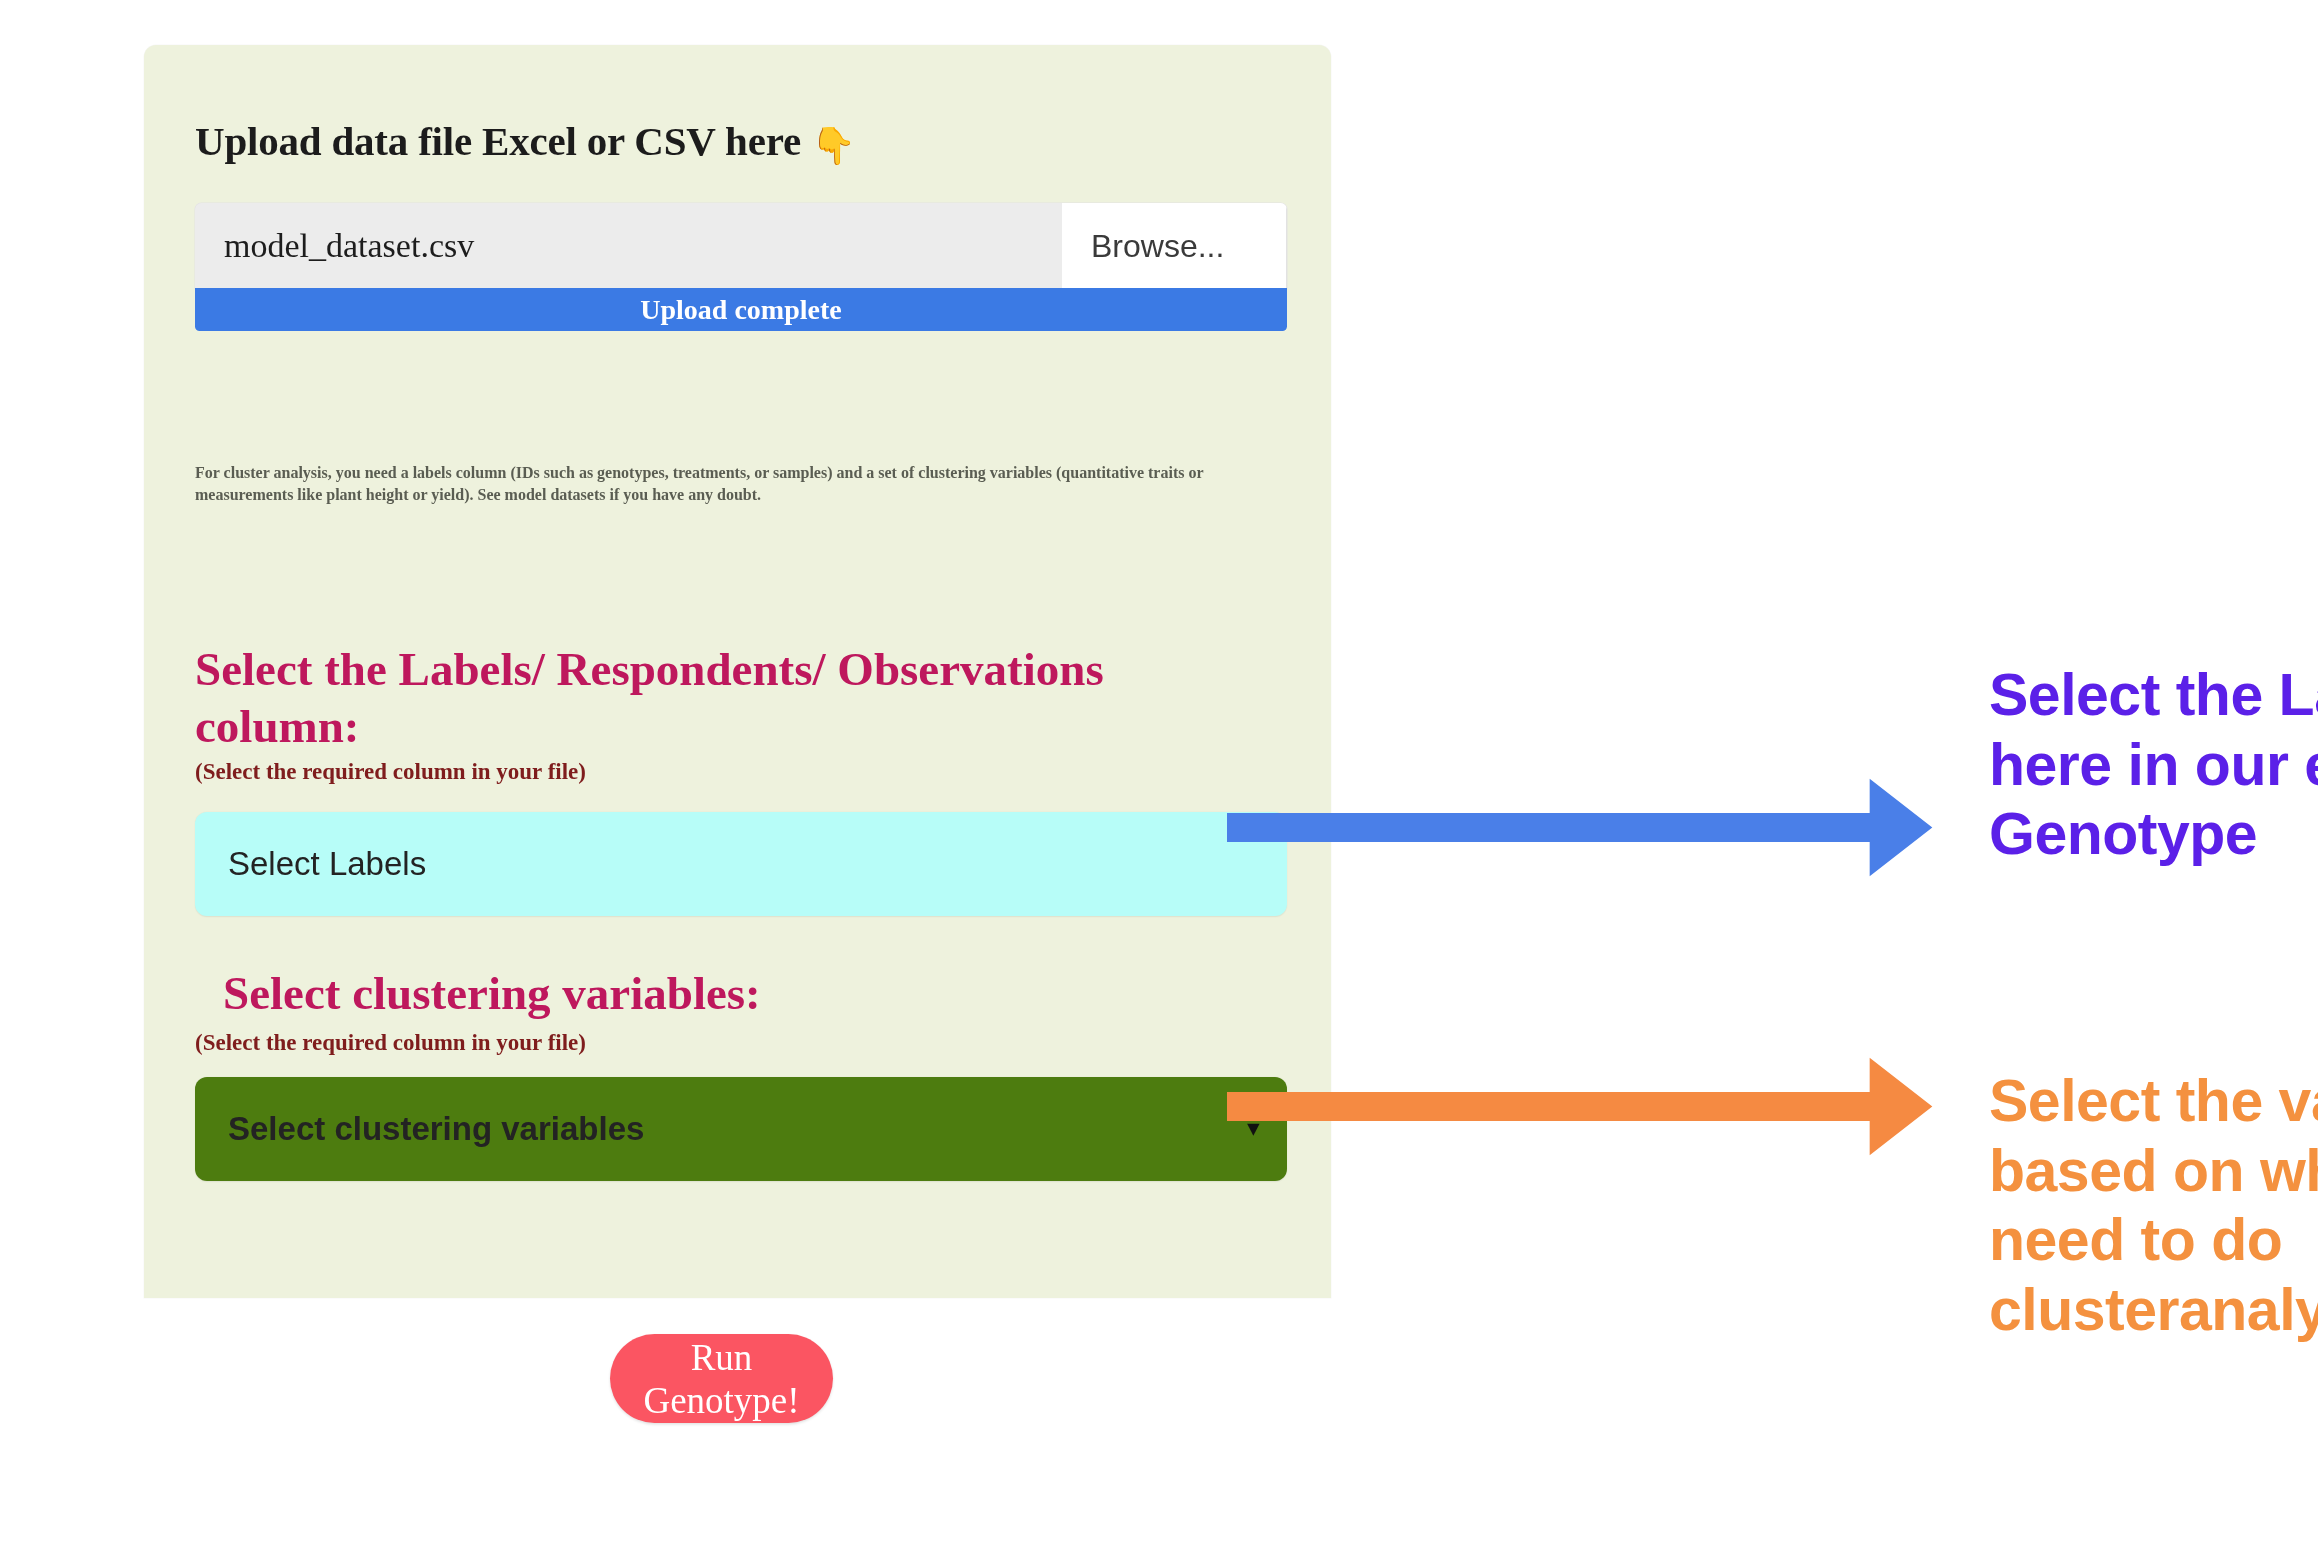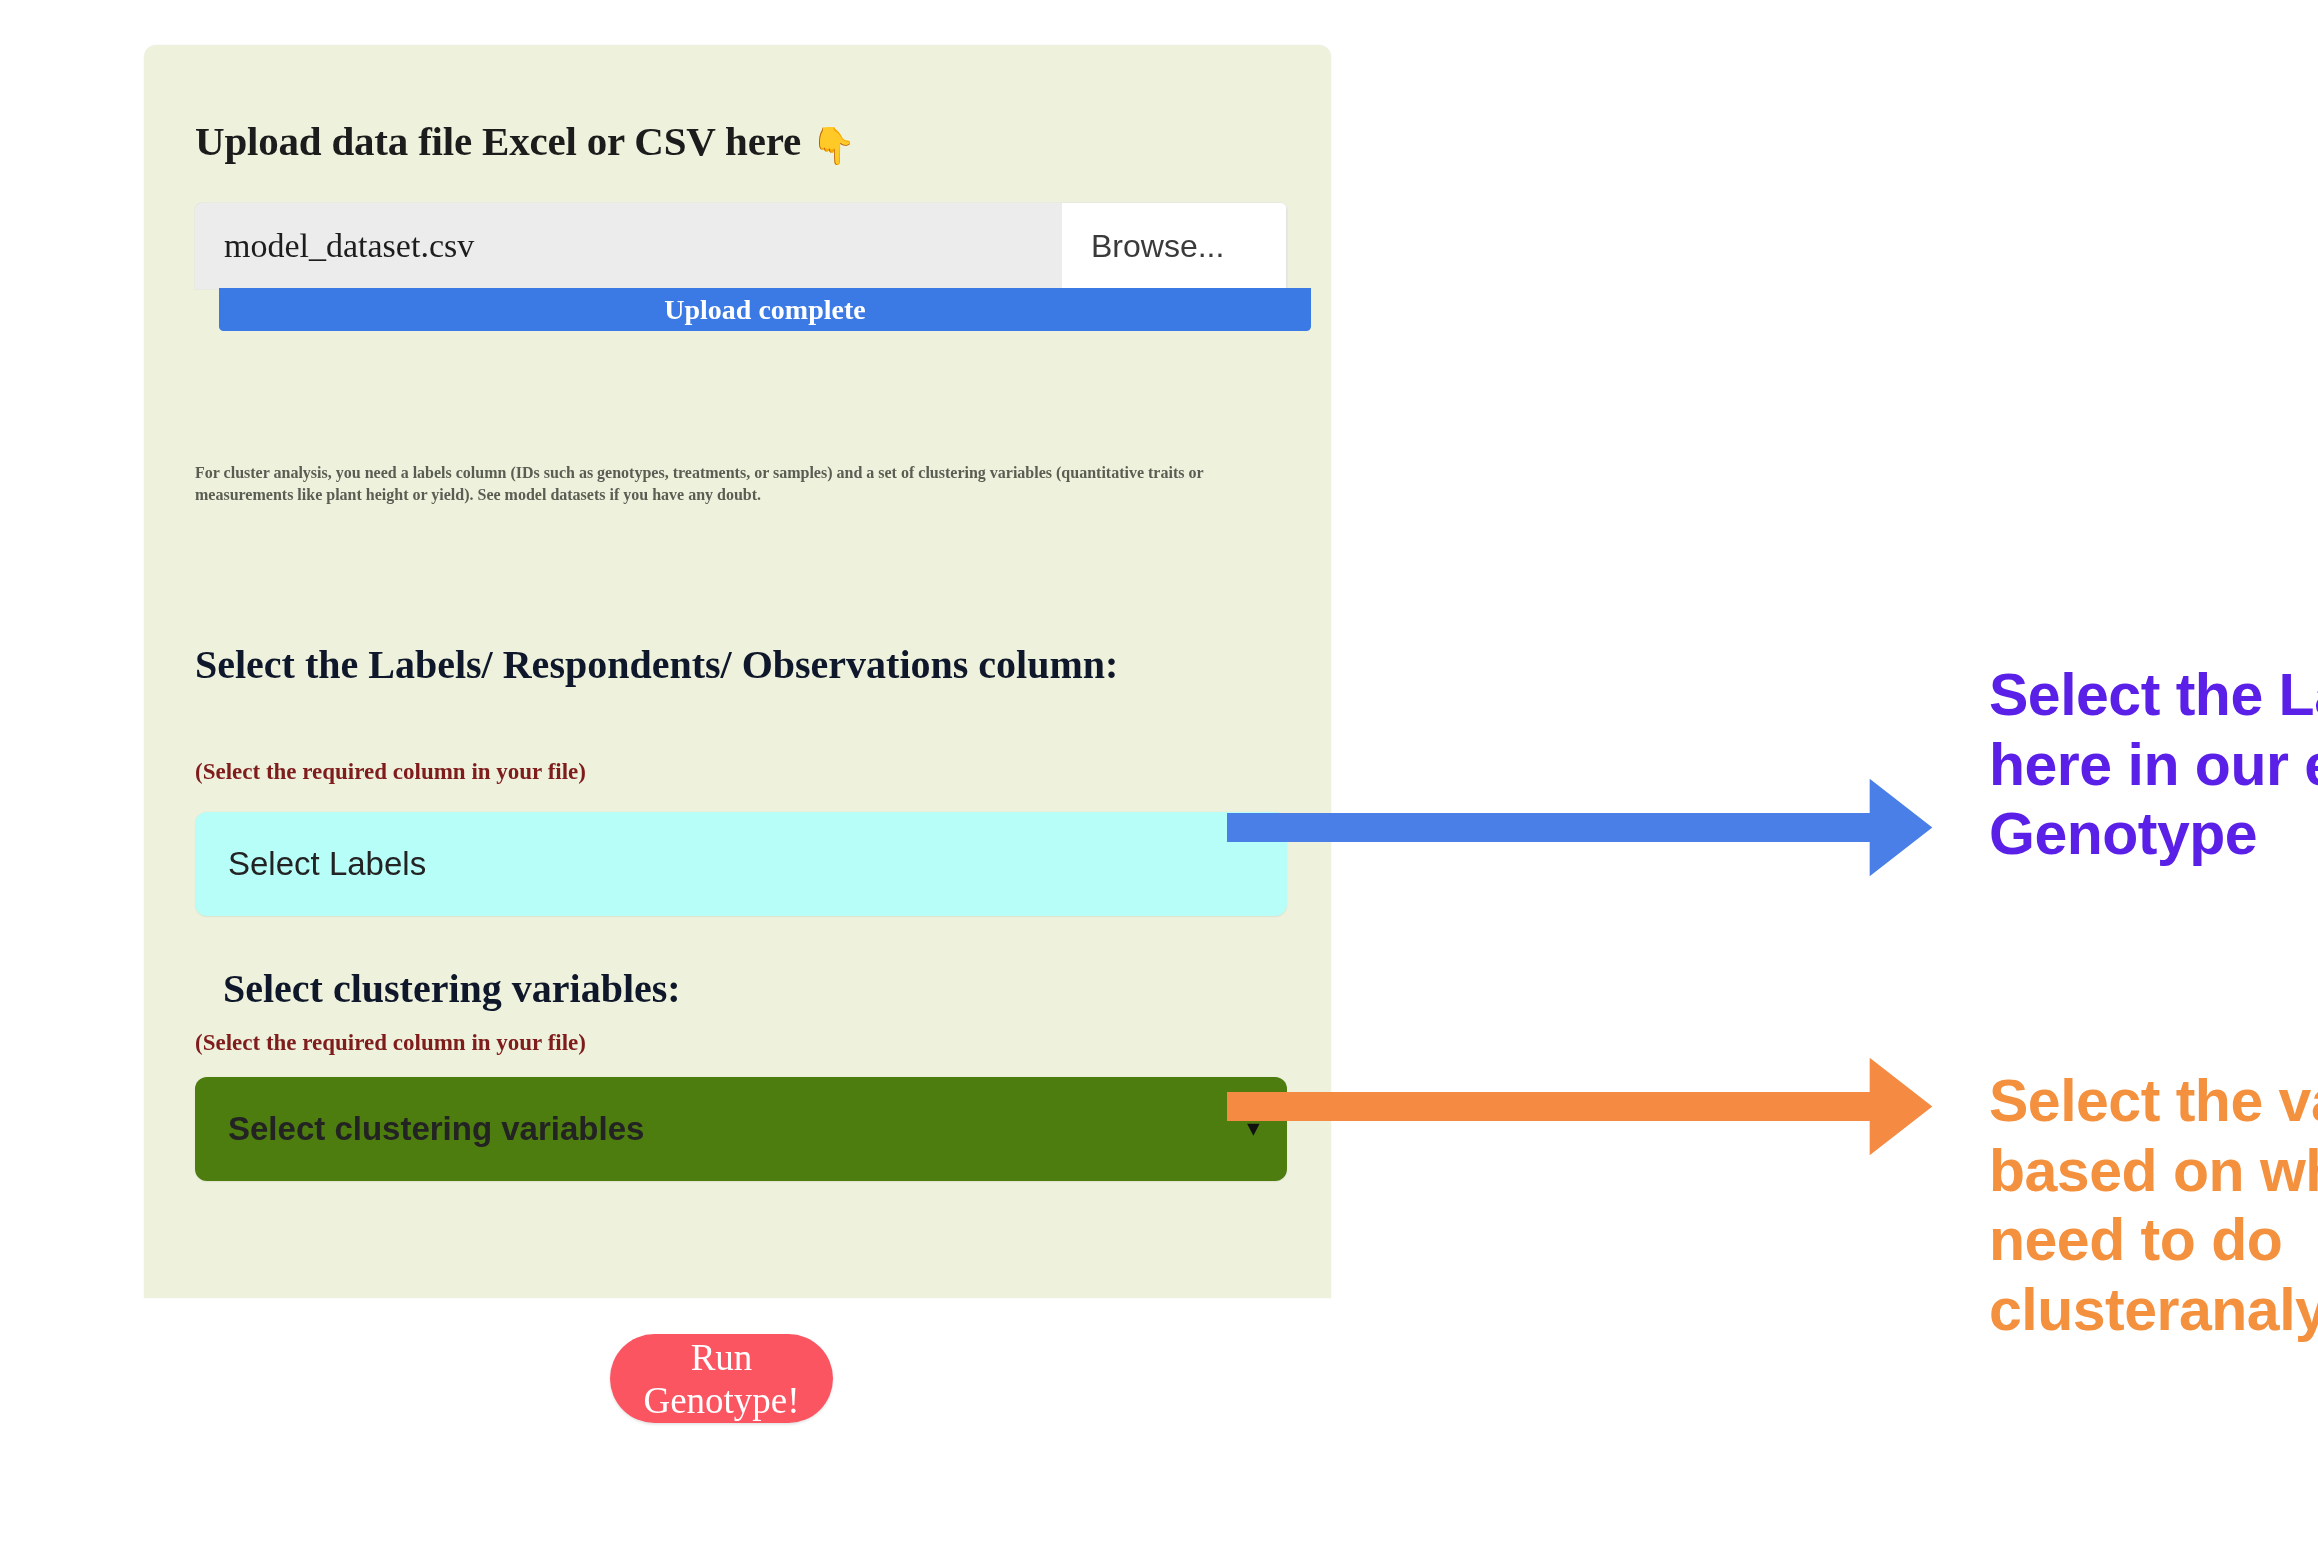--- a/index.html
+++ b/index.html
@@ -100,43 +100,42 @@
     background: #3b7ae4;
     border-radius: 0 0 4.6px 4.6px;
     display: flex;
     align-items: center;
     justify-content: center;
     font-family: "Liberation Serif", serif;
     font-weight: bold;
     font-size: 28px;
     color: #ffffff;
     box-sizing: border-box;
-    margin-left: 24px;
   }
 
   #helper-paragraph {
     position: absolute;
     left: 0;
     top: 417px;
     width: 1087px;
     font-family: "Liberation Serif", serif;
     font-size: 16px;
     line-height: 1.38;
     color: #5a5d52;
     font-weight: bold;
   }
 
   .field-heading {
     position: absolute;
     left: 0;
     font-family: "Liberation Serif", serif;
     font-weight: bold;
-    font-size: 40px;
+    font-size: 47px;
     line-height: 1.22;
-    color: #0f172a;
+    color: #be185d;
     width: 1020px;
   }
   .field-subnote {
     position: absolute;
     left: 0;
     font-family: "Liberation Serif", serif;
     font-weight: bold;
     font-size: 23px;
     color: #7f1d1d;
   }

